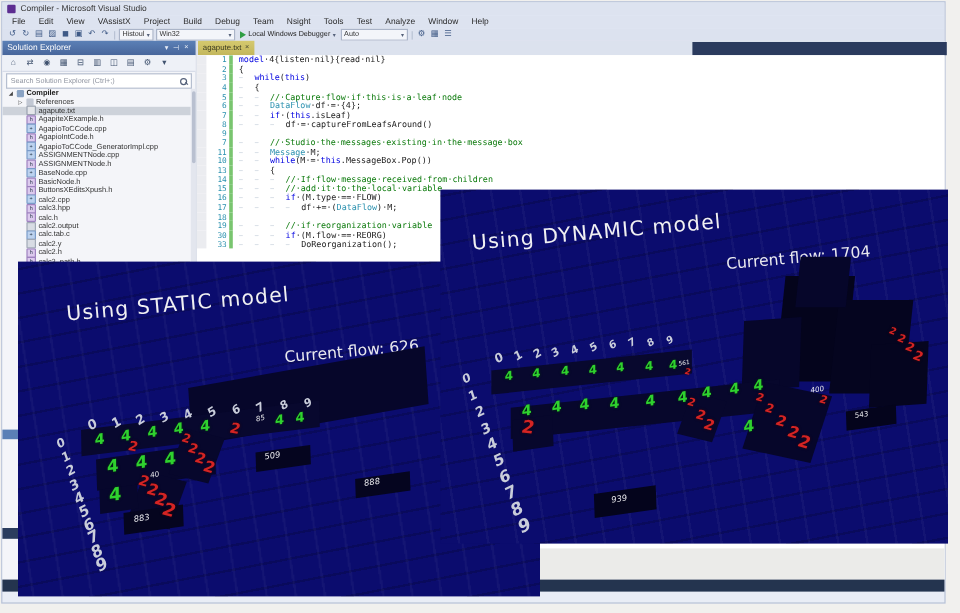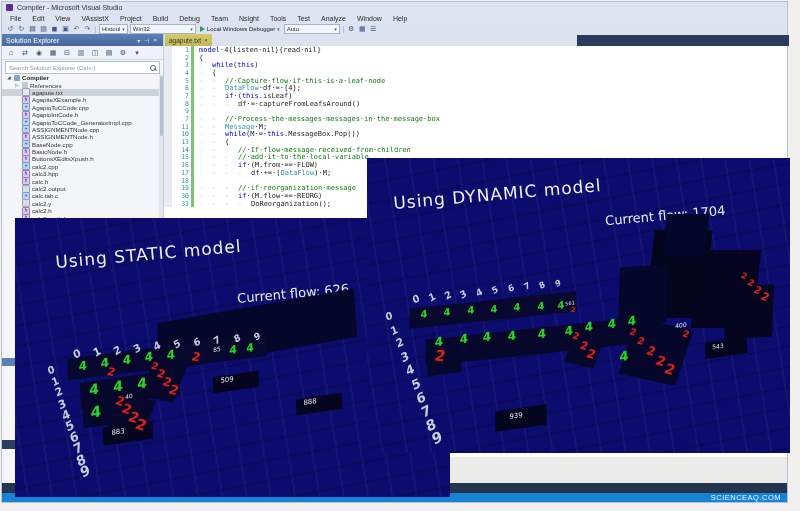--- a/index.html
+++ b/index.html
@@ -304,40 +304,37 @@
       <div class="editor-body" id="code-lines">
           <div class="code-row"><span class="gut-margin"></span><span class="gut-num">1</span><span class="gut-change"></span><span class="code-text"><span class="sk">model</span><span class="sp">·4{listen·nil}{read·nil}</span></span></div>
           <div class="code-row"><span class="gut-margin"></span><span class="gut-num">2</span><span class="gut-change"></span><span class="code-text"><span class="sp">{</span></span></div>
           <div class="code-row"><span class="gut-margin"></span><span class="gut-num">3</span><span class="gut-change"></span><span class="code-text"><span class="ind">−</span><span class="sk">while</span><span class="sp">(</span><span class="sk">this</span><span class="sp">)</span></span></div>
           <div class="code-row"><span class="gut-margin"></span><span class="gut-num">4</span><span class="gut-change"></span><span class="code-text"><span class="ind">−</span><span class="sp">{</span></span></div>
           <div class="code-row"><span class="gut-margin"></span><span class="gut-num">5</span><span class="gut-change"></span><span class="code-text"><span class="ind">−</span><span class="ind">−</span><span class="sc">//·Capture·flow·if·this·is·a·leaf·node</span></span></div>
           <div class="code-row"><span class="gut-margin"></span><span class="gut-num">6</span><span class="gut-change"></span><span class="code-text"><span class="ind">−</span><span class="ind">−</span><span class="st">DataFlow</span><span class="sp">·df·=·{4};</span></span></div>
           <div class="code-row"><span class="gut-margin"></span><span class="gut-num">7</span><span class="gut-change"></span><span class="code-text"><span class="ind">−</span><span class="ind">−</span><span class="sk">if</span><span class="sp">·(</span><span class="sk">this</span><span class="sp">.isLeaf)</span></span></div>
           <div class="code-row"><span class="gut-margin"></span><span class="gut-num">8</span><span class="gut-change"></span><span class="code-text"><span class="ind">−</span><span class="ind">−</span><span class="ind">−</span><span class="sp">df·=·captureFromLeafsAround()</span></span></div>
           <div class="code-row"><span class="gut-margin"></span><span class="gut-num">9</span><span class="gut-change"></span><span class="code-text"></span></div>
-          <div class="code-row"><span class="gut-margin"></span><span class="gut-num">7</span><span class="gut-change"></span><span class="code-text"><span class="ind">−</span><span class="ind">−</span><span class="sc">//·Process·the·messages·messages·in·the·message·box</span></span></div>
+          <div class="code-row"><span class="gut-margin"></span><span class="gut-num">7</span><span class="gut-change"></span><span class="code-text"><span class="ind">−</span><span class="ind">−</span><span class="sc">//·Studio·the·messages·existing·in·the·message·box</span></span></div>
           <div class="code-row"><span class="gut-margin"></span><span class="gut-num">11</span><span class="gut-change"></span><span class="code-text"><span class="ind">−</span><span class="ind">−</span><span class="st">Message</span><span class="sp">·M;</span></span></div>
           <div class="code-row"><span class="gut-margin"></span><span class="gut-num">10</span><span class="gut-change"></span><span class="code-text"><span class="ind">−</span><span class="ind">−</span><span class="sk">while</span><span class="sp">(M·=·</span><span class="sk">this</span><span class="sp">.MessageBox.Pop())</span></span></div>
           <div class="code-row"><span class="gut-margin"></span><span class="gut-num">13</span><span class="gut-change"></span><span class="code-text"><span class="ind">−</span><span class="ind">−</span><span class="sp">{</span></span></div>
           <div class="code-row"><span class="gut-margin"></span><span class="gut-num">14</span><span class="gut-change"></span><span class="code-text"><span class="ind">−</span><span class="ind">−</span><span class="ind">−</span><span class="sc">//·If·flow·message·received·from·children</span></span></div>
           <div class="code-row"><span class="gut-margin"></span><span class="gut-num">15</span><span class="gut-change"></span><span class="code-text"><span class="ind">−</span><span class="ind">−</span><span class="ind">−</span><span class="sc">//·add·it·to·the·local·variable</span></span></div>
-          <div class="code-row"><span class="gut-margin"></span><span class="gut-num">16</span><span class="gut-change"></span><span class="code-text"><span class="ind">−</span><span class="ind">−</span><span class="ind">−</span><span class="sk">if</span><span class="sp">·(M.from·==·FLOW)</span></span></div>
+          <div class="code-row"><span class="gut-margin"></span><span class="gut-num">16</span><span class="gut-change"></span><span class="code-text"><span class="ind">−</span><span class="ind">−</span><span class="ind">−</span><span class="sk">if</span><span class="sp">·(M.type·==·FLOW)</span></span></div>
           <div class="code-row"><span class="gut-margin"></span><span class="gut-num">17</span><span class="gut-change"></span><span class="code-text"><span class="ind">−</span><span class="ind">−</span><span class="ind">−</span><span class="ind">−</span><span class="sp">df·+=·(</span><span class="st">DataFlow</span><span class="sp">)·M;</span></span></div>
           <div class="code-row"><span class="gut-margin"></span><span class="gut-num">18</span><span class="gut-change"></span><span class="code-text"></span></div>
-          <div class="code-row"><span class="gut-margin"></span><span class="gut-num">19</span><span class="gut-change"></span><span class="code-text"><span class="ind">−</span><span class="ind">−</span><span class="ind">−</span><span class="sc">//·if·reorganization·message</span></span></div>
+          <div class="code-row"><span class="gut-margin"></span><span class="gut-num">19</span><span class="gut-change"></span><span class="code-text"><span class="ind">−</span><span class="ind">−</span><span class="ind">−</span><span class="sc">//·if·reorganization·variable</span></span></div>
           <div class="code-row"><span class="gut-margin"></span><span class="gut-num">30</span><span class="gut-change"></span><span class="code-text"><span class="ind">−</span><span class="ind">−</span><span class="ind">−</span><span class="sk">if</span><span class="sp">·(M.flow·==·REORG)</span></span></div>
           <div class="code-row"><span class="gut-margin"></span><span class="gut-num">33</span><span class="gut-change"></span><span class="code-text"><span class="ind">−</span><span class="ind">−</span><span class="ind">−</span><span class="ind">−</span><span class="sp">DoReorganization();</span></span></div>
         </div>
       <div class="editor-lower"></div>
     </div>
 
     <div class="bottom-dark"></div>
-    <div class="statusbar">
-      <span class="watermark">SCIENCEAQ.COM</span>
-    </div>
 
     <div class="dock-frag" style="top:356px;height:8px;"></div>
     <div class="dock-frag" style="top:438px;height:9px;background:#2b3d5e;"></div>
   </div>
 
   <div class="viz viz-static" id="viz-static">
     <span class="viz-title" id="vs-title" style="left: 40px; top: 26px;">Using STATIC model</span>
     <span class="viz-flow" id="vs-flow" style="left: 222px; top: 68px;">Current flow: 626</span>
   <div class="vt" style="left: 142px; top: 88px; width: 200px; height: 48px; transform: rotate(-10deg) skewX(-6deg); background: rgb(6, 6, 42);"></div>
       <div class="vt" style="left: 52px; top: 128px; width: 200px; height: 22px; transform: rotate(-7deg) skewX(-6deg); background: rgb(8, 8, 46);"></div>

